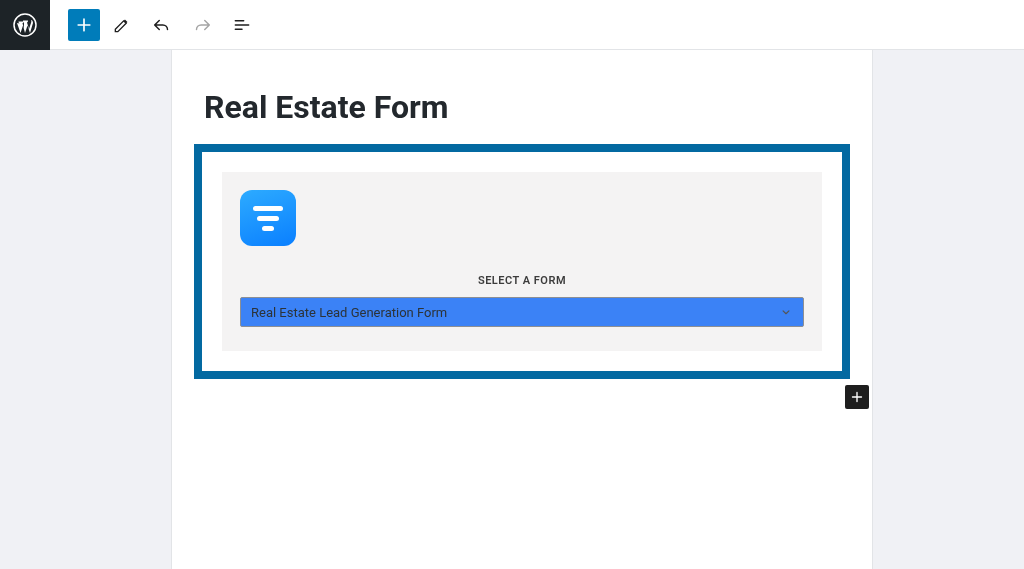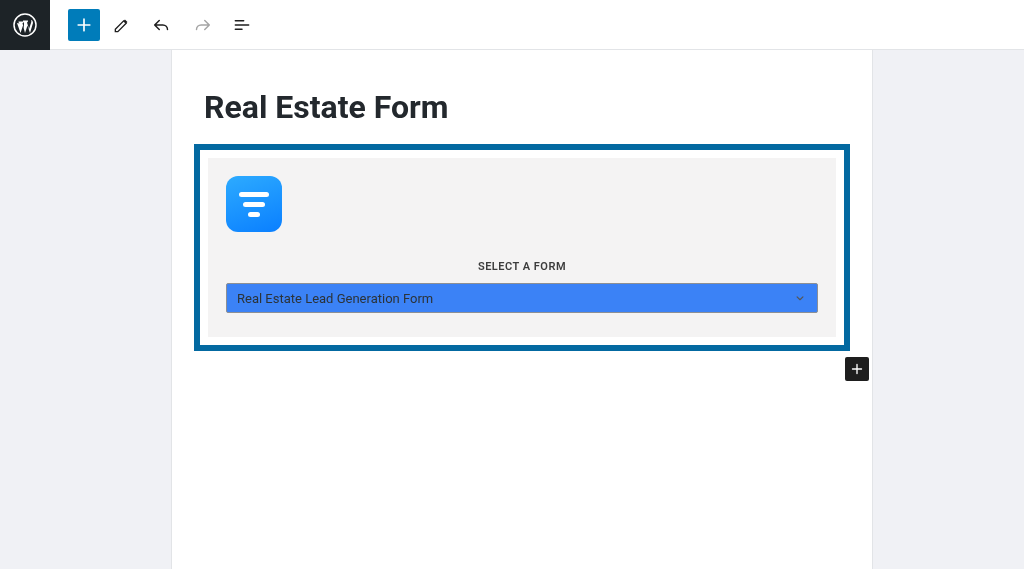--- a/index.html
+++ b/index.html
@@ -76,22 +76,22 @@
     }
     .post-title {
       padding: 0 32px 18px 32px;
       font-size: 32px;
       font-weight: 700;
       color: #23282d;
       line-height: 1.2;
     }
     .form-block {
       margin: 0 22px;
-      border: 6px solid #0369a1;
-      padding: 8px;
+      border: 8px solid #0369a1;
+      padding: 20px;
     }
     .form-block-inner {
       background: #f4f3f3;
       padding: 18px 18px 24px 18px;
     }
     .form-icon {
       width: 56px;
       height: 56px;
       border-radius: 12px;
       background: linear-gradient(160deg, #2dabff 0%, #0a7fff 100%);

